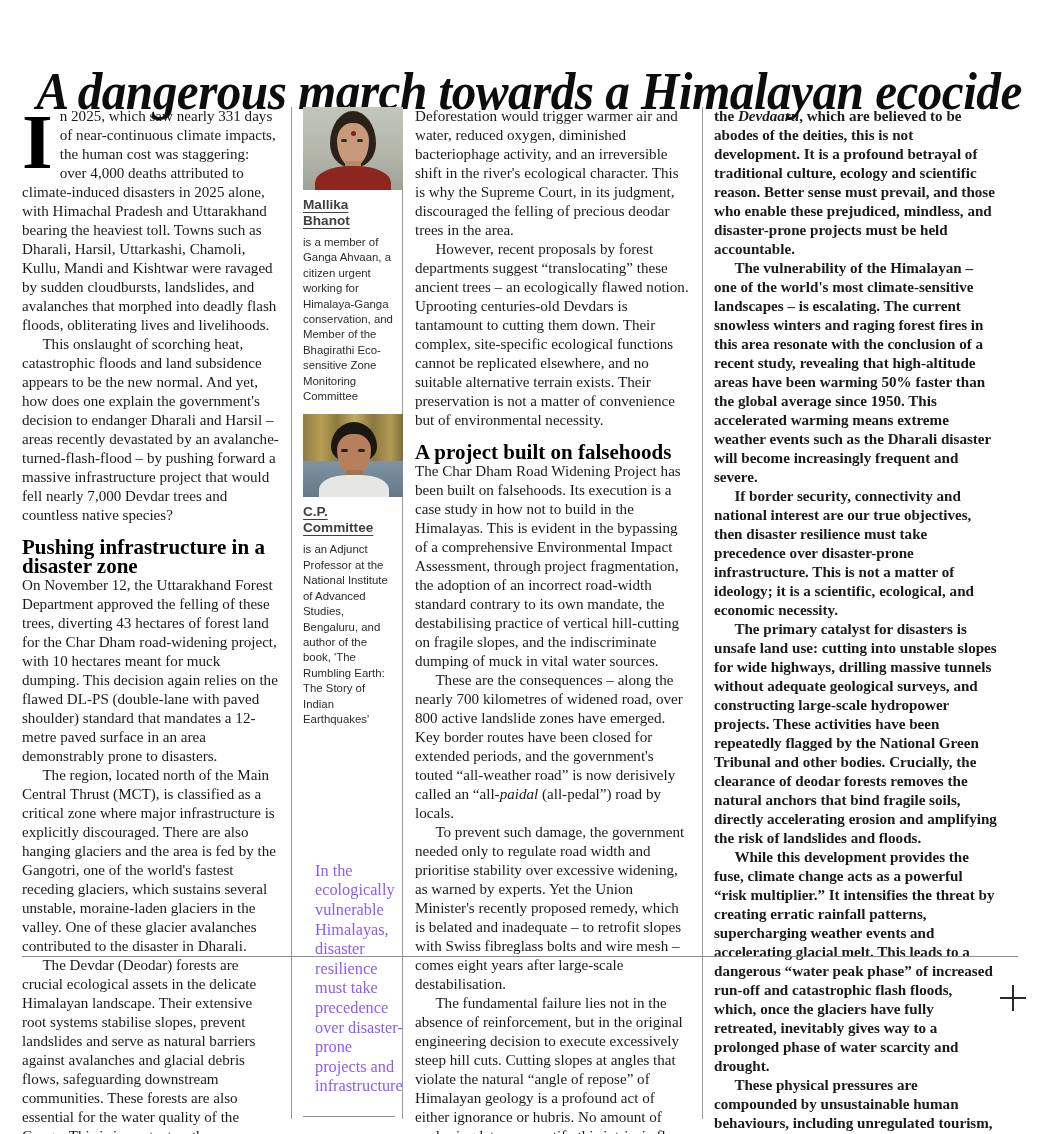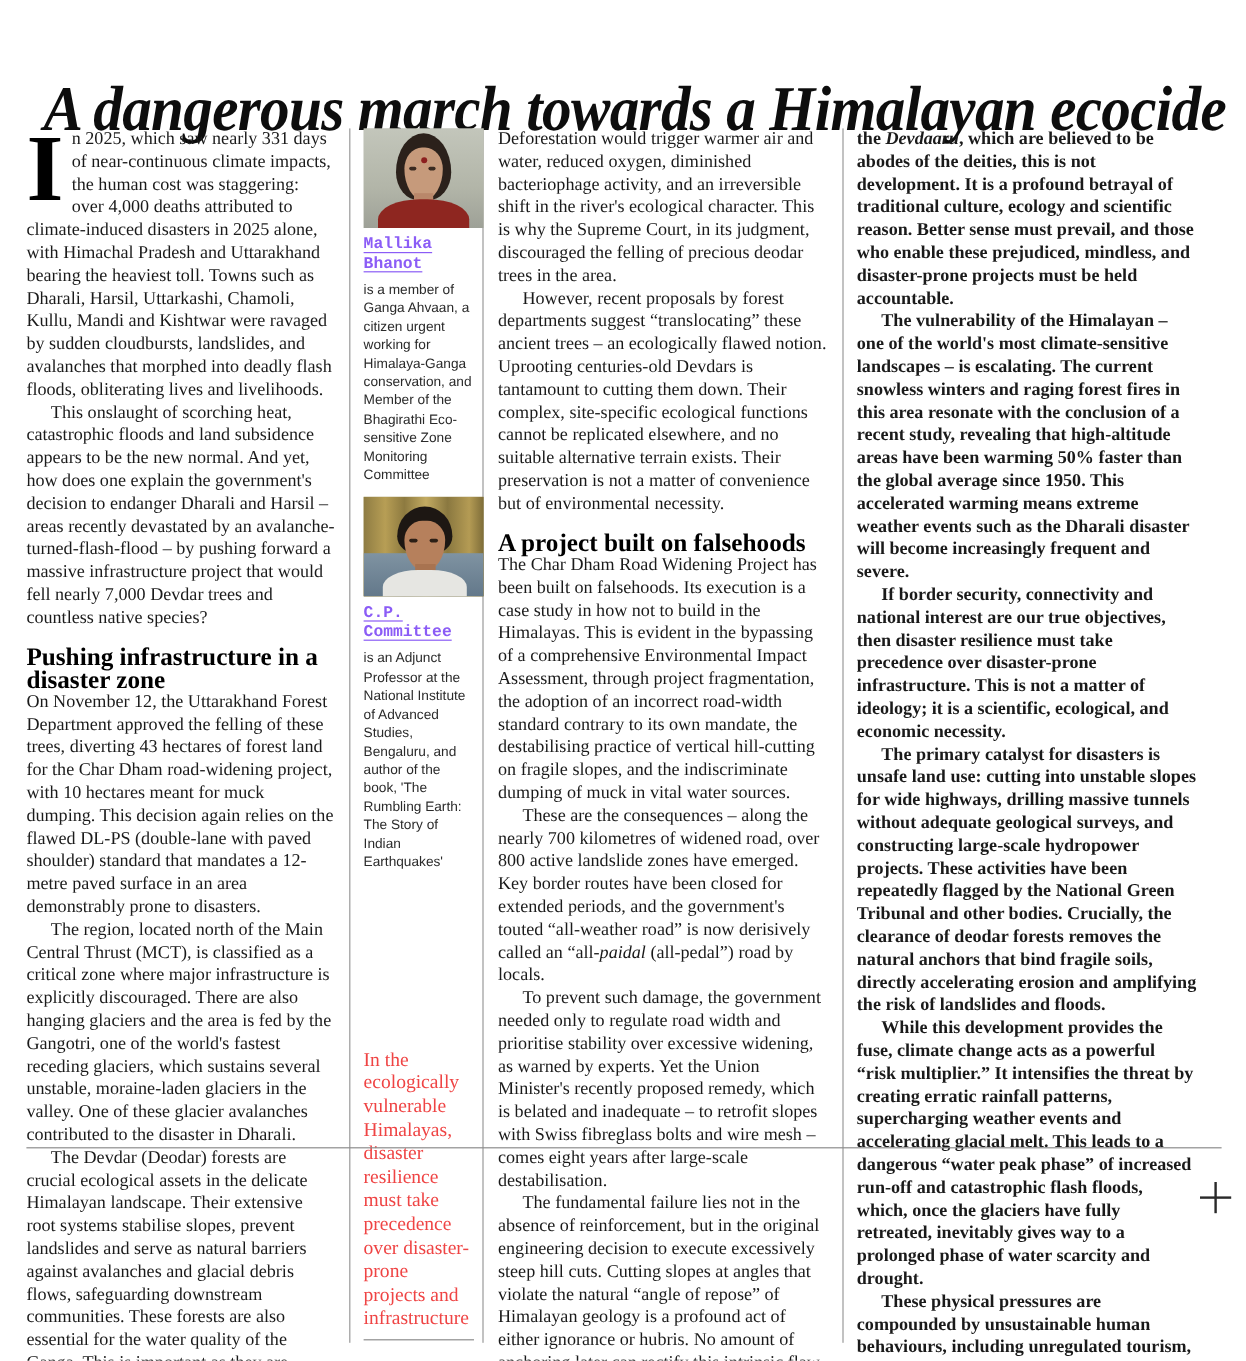--- a/index.html
+++ b/index.html
@@ -197,48 +197,48 @@
     background: #e6e6e2;
     border-radius: 42% 42% 0 0 / 64% 64% 0 0;
   }
   .photo-b .neck {
     position: absolute; left: 43px; top: 56px;
     width: 17px; height: 12px; background: #a87350;
   }
 
   .author-name {
     margin: 7px 0 0 0;
-    font-family: Liberation Mono, monospace;
+    font-family: Liberation Sans, sans-serif;
     font-weight: 700;
     font-size: 13.6px;
     line-height: 16px;
-    color: #8b5cf6;
+    color: #404040;
     text-decoration: underline;
     text-underline-offset: 3px;
     text-decoration-thickness: 1px;
   }
   .author-bio {
     margin: 6px 0 0 0;
     font-family: "Liberation Sans", sans-serif;
     font-size: 11.4px;
     line-height: 15.4px;
     color: #2b2b2b;
   }
 
   
   .pullquote {
     position: absolute;
     left: 11px;
     bottom: 11px;
     width: 92px;
-    margin: 0;
+    margin: 12px;
     font-family: "Liberation Serif", serif;
     font-size: 16.3px;
     line-height: 19.6px;
-    color: #ef4444;
+    color: #8b5cf6;
   }
   .pullquote-rule {
     position: absolute;
     left: 11px;
     bottom: 2px;
     width: 92px;
     border-top: 1px solid #8d8d8d;
     height: 0;
   }
 

